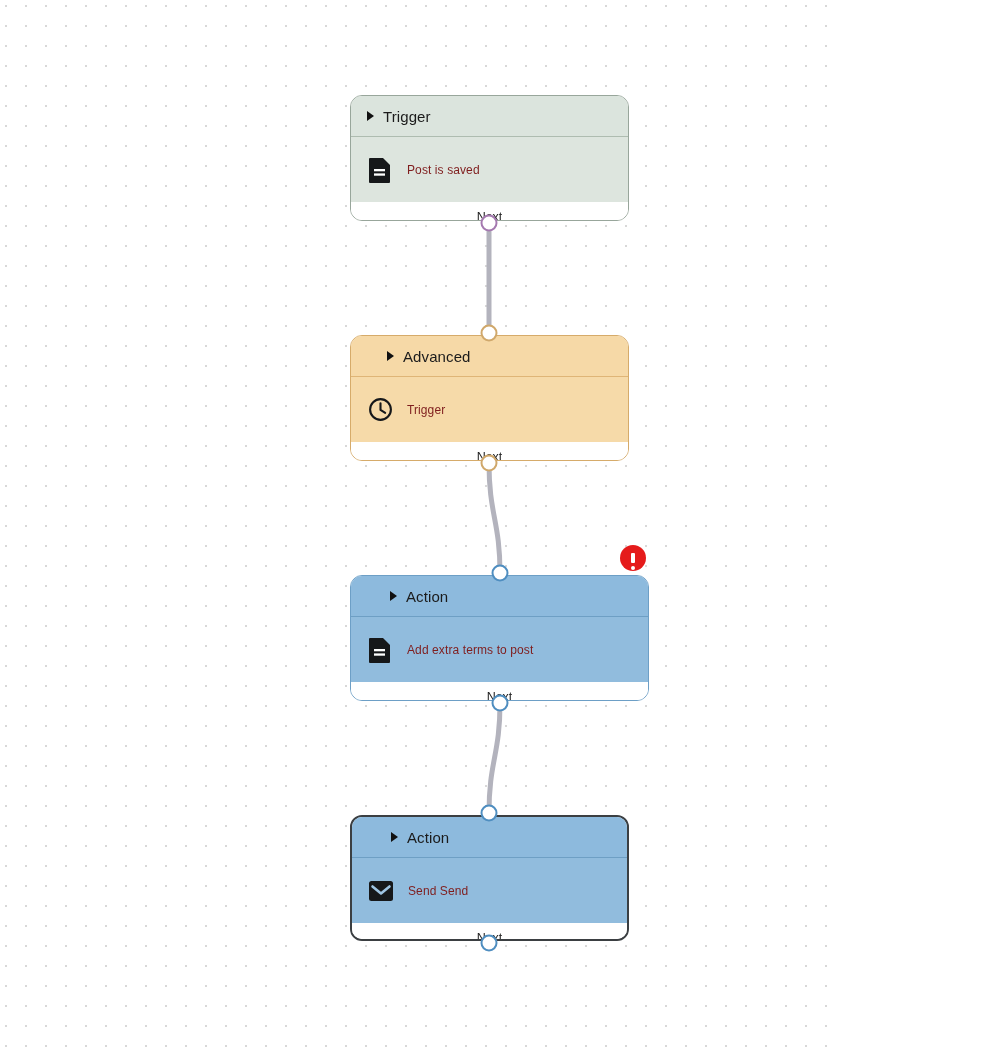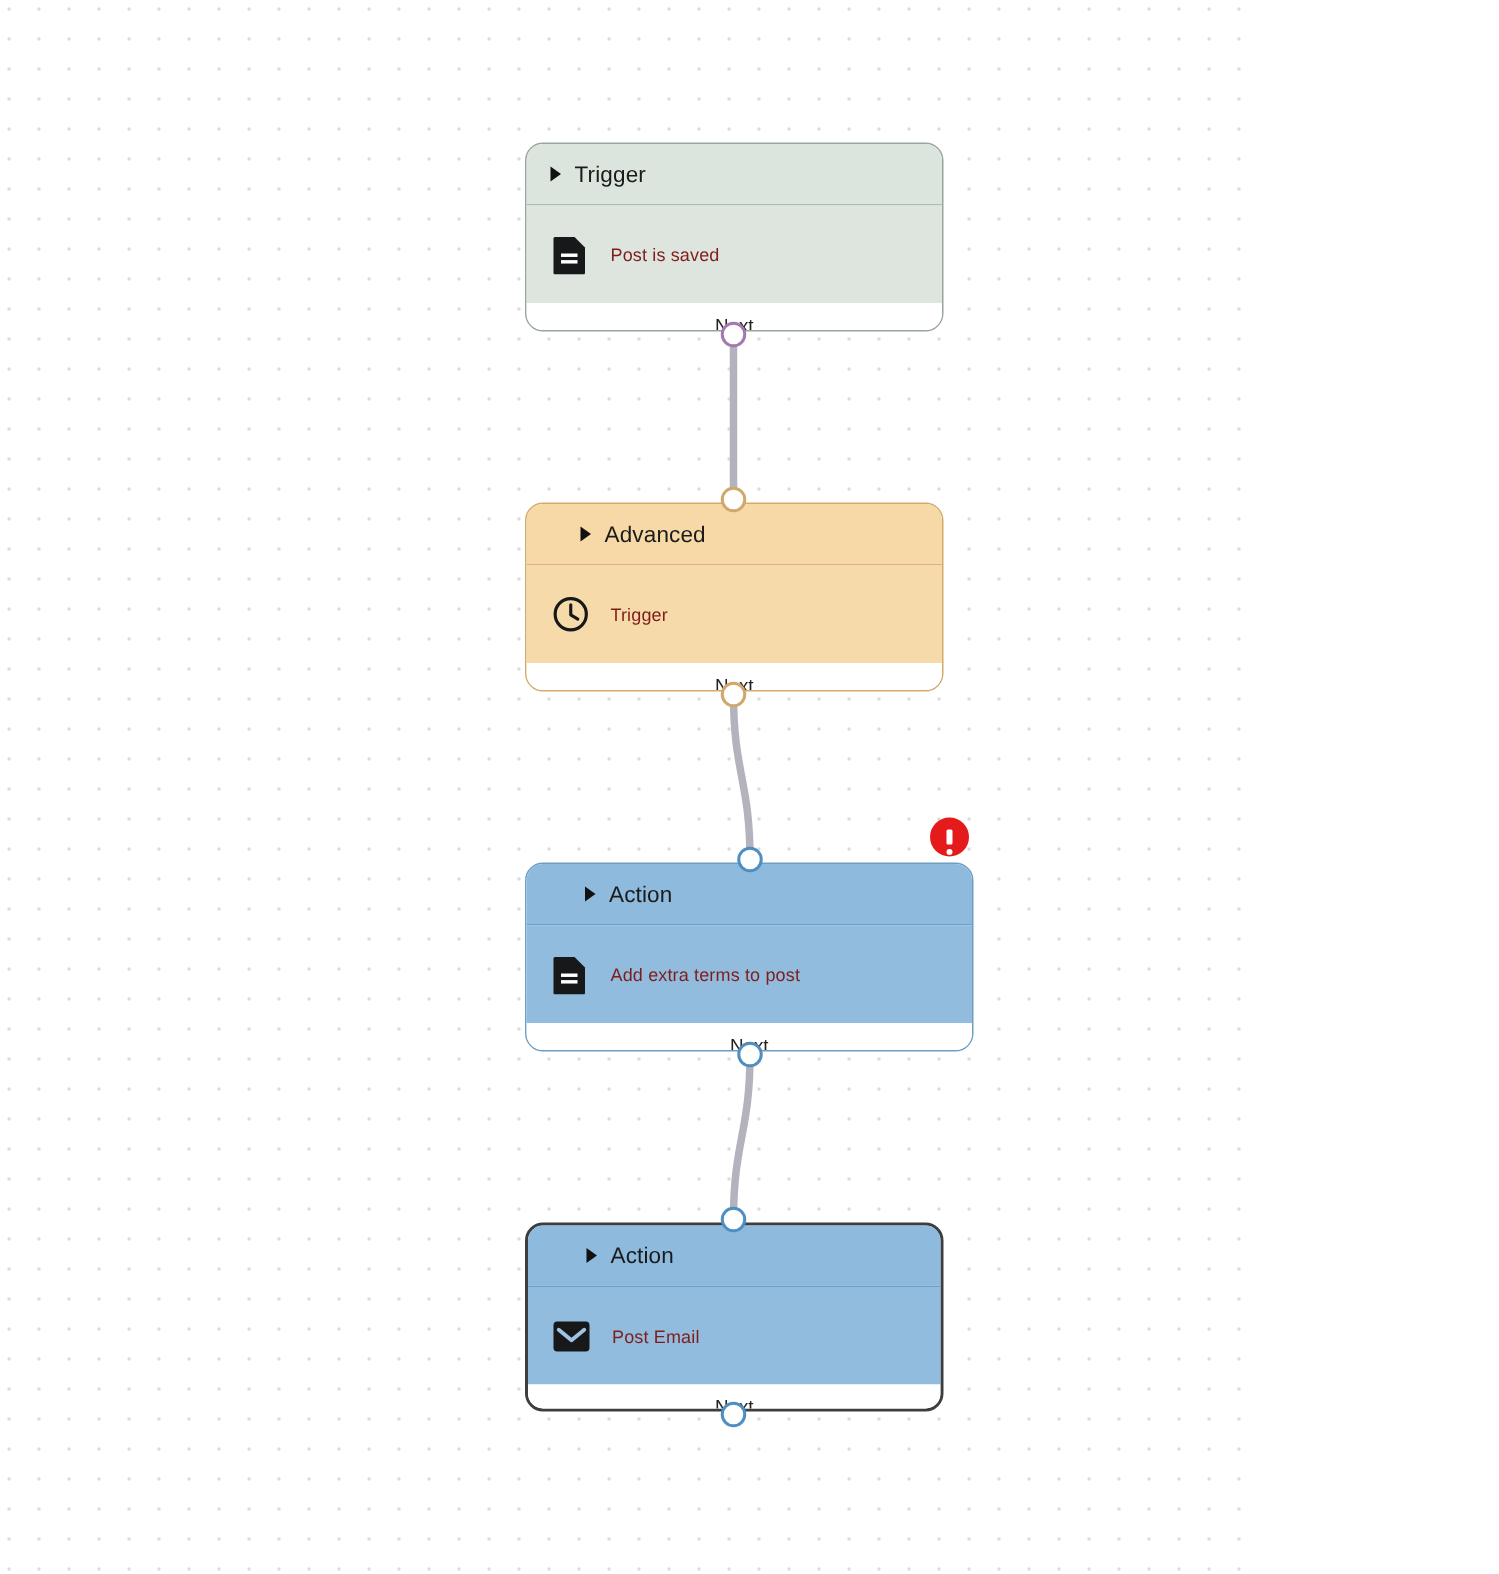--- a/index.html
+++ b/index.html
@@ -245,21 +245,21 @@
       <span>Action</span>
     </div>
     <div class="node-divider"></div>
     <div class="node-body">
       <span class="node-icon">
         <svg width="26" height="22" viewBox="0 0 26 22" xmlns="http://www.w3.org/2000/svg">
           <rect x="1" y="1" width="24" height="20" rx="2.5" fill="#16181a"></rect>
           <path d="M4.5 6.5 L13 13.5 L21.5 6.5" fill="none" stroke="#9ec4e2" stroke-width="2.6" stroke-linecap="round" stroke-linejoin="round"></path>
         </svg>
       </span>
-      <span class="node-title">Post Email</span>
+      <span class="node-title">Send Send</span>
     </div>
     <div class="node-footer">
       <span>Next</span>
     </div>
   </div>
 
   <div class="port port-trigger" style="left:489px; top:223px;"></div>
   <div class="port port-advanced" style="left:489px; top:333px;"></div>
   <div class="port port-advanced" style="left:489px; top:463px;"></div>
   <div class="port port-action" style="left:500px; top:573px;"></div>

